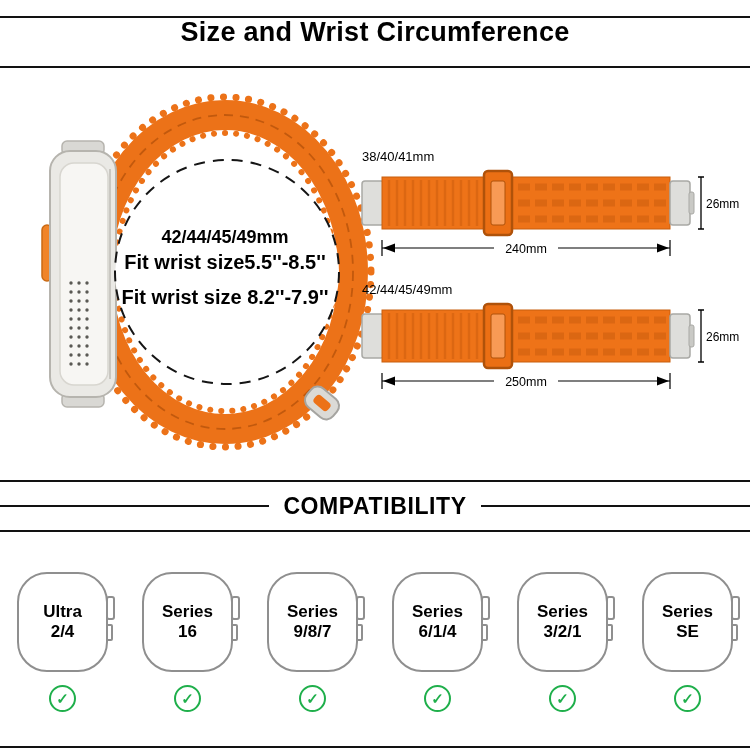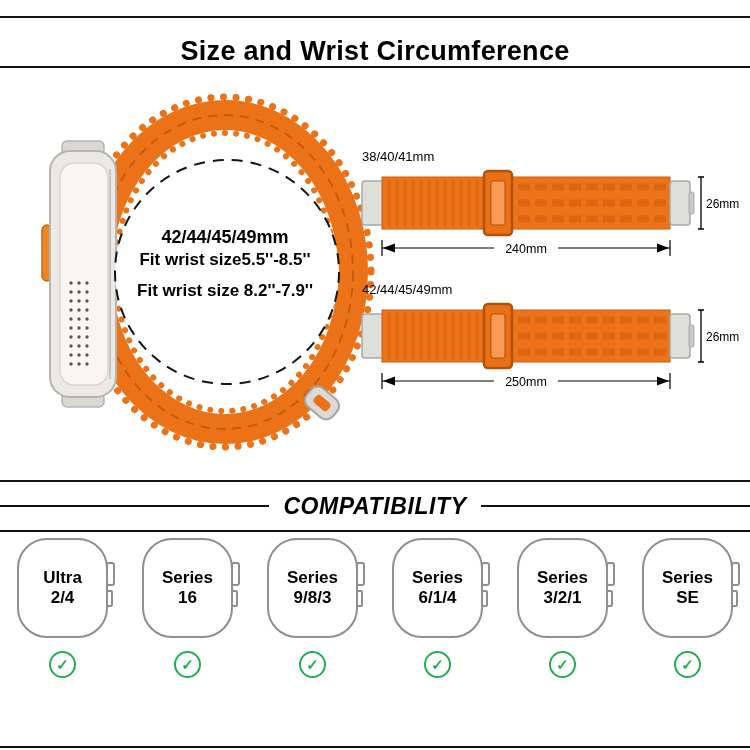--- a/index.html
+++ b/index.html
@@ -3,36 +3,36 @@
 <meta charset="utf-8">
 <style>
   html,body { margin:0; padding:0; background:#ffffff; font-family:"Liberation Sans", sans-serif; }
   .page { position:relative; width:750px; height:750px; background:#fff; overflow:hidden; color:#000; }
   .rule { position:absolute; left:0; right:0; height:2px; background:#121212; }
   .rule-top { top:16px; }
   .rule-title-bottom { top:66px; }
   .rule-compat-top { top:480px; }
   .rule-compat-bottom { top:530px; }
   .rule-page-bottom { top:746px; }
-  .page-title { position:absolute; top:36px; left:0; width:100%; text-align:center;
+  .page-title { position:absolute; top:17px; left:0; width:100%; text-align:center;
                 font-size:27px; font-weight:bold; letter-spacing:0.3px; }
   .illustration { position:absolute; left:30px; top:85px; width:345px; height:395px; }
   .illustration svg { overflow:visible; }
   .circle-text { position:absolute; left:115px; top:226px; width:220px; text-align:center; font-weight:bold; }
   .circle-text .size { font-size:18px; line-height:1.3; }
-  .circle-text .fit  { font-size:17px; line-height:1.3; }
+  .circle-text .fit  { font-size:20px; line-height:1.3; }
   .circle-text .gap  { height:9px; }
   .bands { position:absolute; left:356px; top:140px; width:378px; height:262px; }
   .bands svg { overflow:visible; }
   svg text { font-family:"Liberation Sans", sans-serif; fill:#000; }
   .compat-title-row { position:absolute; top:492px; left:0; right:0; height:28px;
                       display:flex; align-items:center; }
   .compat-title-row .side { flex:1; height:2px; background:#121212; }
-  .compat-title { padding:0 14px; font-size:23px; font-weight:bold; letter-spacing:0.6px; white-space:nowrap;font-style:italic; }
-  .watch-row { position:absolute; top:538px; left:0; width:750px; display:flex; }
+  .compat-title { padding:0 14px; font-size:23px; font-weight:bold; letter-spacing:0.6px; white-space:nowrap; }
+  .watch-row { position:absolute; top:572px; left:0; width:750px; display:flex; }
   .watch-cell { width:125px; display:flex; flex-direction:column; align-items:center; }
   .watch-body { position:relative; width:87px; height:96px; border:2.5px solid #8F8F8F;
                 border-radius:30px; background:#fff; display:flex; align-items:center; justify-content:center; }
   .crown { position:absolute; right:-9px; top:22px; width:5px; height:20px;
            border:2px solid #8F8F8F; border-radius:3px; background:#fff; }
   .side-btn { position:absolute; right:-7px; top:50px; width:3px; height:13px;
               border:2px solid #8F8F8F; border-radius:2px; background:#fff; }
   .watch-label { text-align:center; font-weight:bold; font-size:17px; line-height:1.2; }
   .check { margin-top:13px; width:23px; height:23px; border:2.5px solid #1FAF4B; border-radius:50%;
            color:#1FAF4B; background:#fff; display:flex; align-items:center; justify-content:center;
@@ -187,21 +187,21 @@
       </div>
       <div class="check">✓</div>
     </div>
 
     <div class="watch-cell">
       <div class="watch-body">
         <span class="crown"></span>
         <span class="side-btn"></span>
         <div class="watch-label">
           <div>Series</div>
-          <div>9/8/3</div>
+          <div>9/8/7</div>
         </div>
       </div>
       <div class="check">✓</div>
     </div>
 
     <div class="watch-cell">
       <div class="watch-body">
         <span class="crown"></span>
         <span class="side-btn"></span>
         <div class="watch-label">

